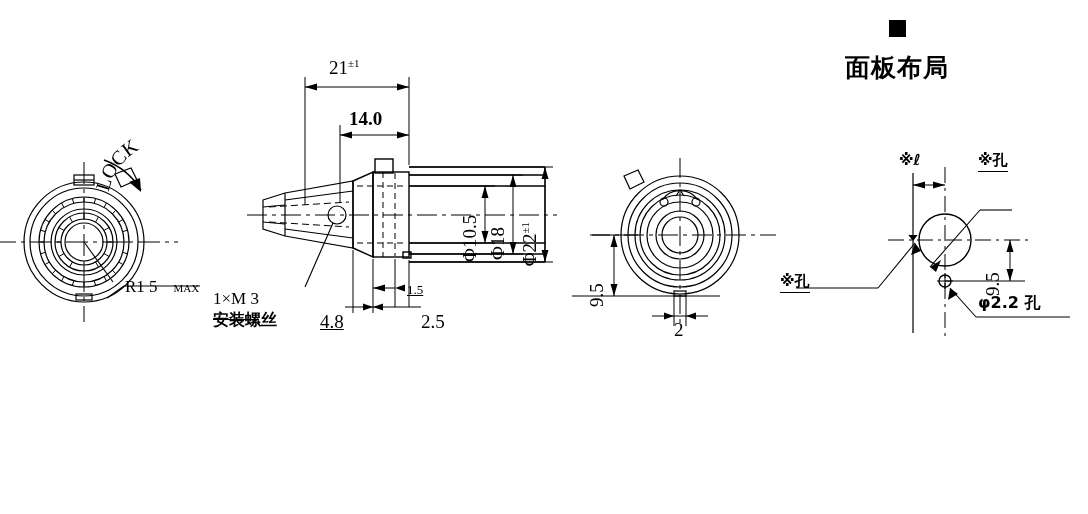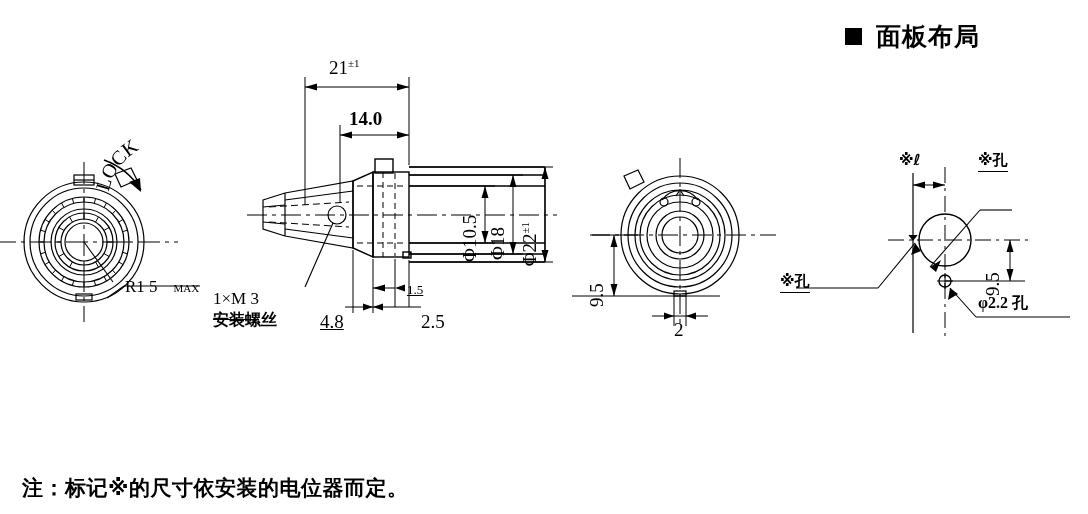--- a/index.html
+++ b/index.html
@@ -29,20 +29,21 @@
     left: 845px;
     top: 20px;
     display: flex;
     align-items: center;
     gap: 14px;
     font-family: "DejaVu Sans", sans-serif;
     font-size: 25px;
     font-weight: bold;
     letter-spacing: 1px;
     white-space: nowrap;
+    flex-direction: column;
   }
   #title-bullet {
     width: 17px;
     height: 17px;
     background: #000;
     display: inline-block;
   }
 
   
   #footnote {
@@ -437,18 +438,17 @@
       <g fill="none" stroke="#000" stroke-width="1.1">
         <path d="M 170 133 L 196 162"></path>
         <path d="M 196 162 L 290 162"></path>
       </g>
       <polygon points="170,133 168,145 178,139" fill="#000"></polygon>
     </svg>
     <div class="lbl lbl-cn" style="left:119px; top:-2px; font-size:15px;">※ℓ</div>
     <div class="lbl lbl-cn" style="left:198px; top:-2px; font-size:15px; border-bottom:1.3px solid #000; padding-bottom:3px;">※孔</div>
     <div class="lbl lbl-cn" style="left:0px; top:119px; font-size:15px; border-bottom:1.3px solid #000; padding-bottom:3px;">※孔</div>
     <div class="lbl vert" style="left:222px; top:122px; font-size:19px;">9.5</div>
-    <div class="lbl lbl-cn" style="left:198px; top:140px; font-size:16px;font-family:Liberation Serif, serif;">φ2.2 孔</div>
-  </div>
-
-  <div id="footnote">注：标记※的尺寸依安装的电位器而定。</div>
+    <div class="lbl lbl-cn" style="left:198px; top:140px; font-size:16px;">φ2.2 孔</div>
+  </div>
+
 
 </div>
 
 </body></html>

